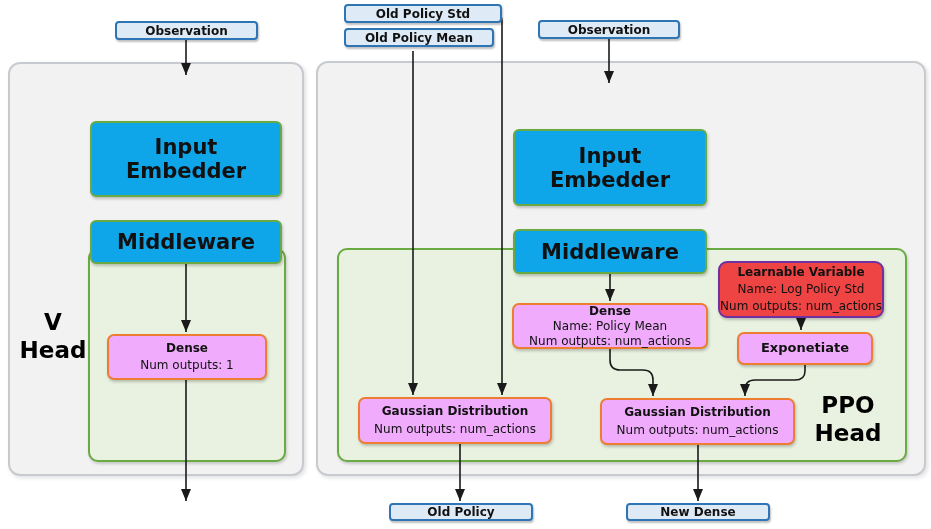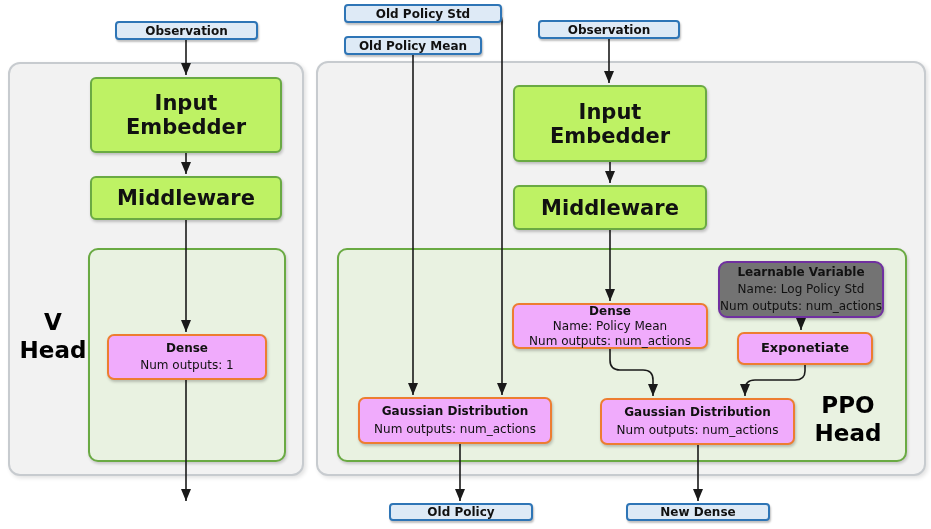--- a/index.html
+++ b/index.html
@@ -38,36 +38,37 @@
     color:#111;
   }
   .blue-box{
     background:#deeaf6;
     border:2.5px solid #2e75b6;
     border-radius:4px;
     font-size:12px;font-weight:bold;
     box-shadow:1px 2px 2px rgba(0,0,0,0.25);
   }
   .green-box{
-    background:#bef264;
+    background:#0ea5e9;
     border:2.5px solid #6aaa43;
     border-radius:6px;
     font-size:21px;font-weight:bold;
     box-shadow:1px 2px 3px rgba(0,0,0,0.22);
+    margin-top:44px;
   }
   .orange-box{
     background:#f0abfc;
     border:2.5px solid #ed7d31;
     border-radius:7px;
     font-size:12px;
     box-shadow:1px 2px 3px rgba(0,0,0,0.22);
     line-height:1.45;
   }
   .purple-box{
-    background:#737373;
+    background:#ef4444;
     border:2.5px solid #7030a0;
     border-radius:9px;
     font-size:12px;
     box-shadow:1px 2px 3px rgba(0,0,0,0.22);
     line-height:1.4;
   }
   .box-title{font-weight:bold;}
   .box-line{font-weight:normal;}
   .head-label{
     position:absolute;
@@ -130,21 +131,21 @@
   <div class="head-label" style="left:14px;top:308px;width:78px;">
     <div>V</div>
     <div>Head</div>
   </div>
 
 
   <div class="node blue-box" style="left:344px;top:4px;width:158px;height:19px;">
     <span>Old Policy Std</span>
   </div>
 
-  <div class="node blue-box" style="left:344px;top:36px;width:138px;height:19px;">
+  <div class="node blue-box" style="left:344px;top:28px;width:150px;height:19px;">
     <span>Old Policy Mean</span>
   </div>
 
   <div class="node blue-box" style="left:538px;top:20px;width:142px;height:19px;">
     <span>Observation</span>
   </div>
 
   <div class="node green-box" style="left:513px;top:85px;width:194px;height:77px;">
     <span>Input Embedder</span>
   </div>

